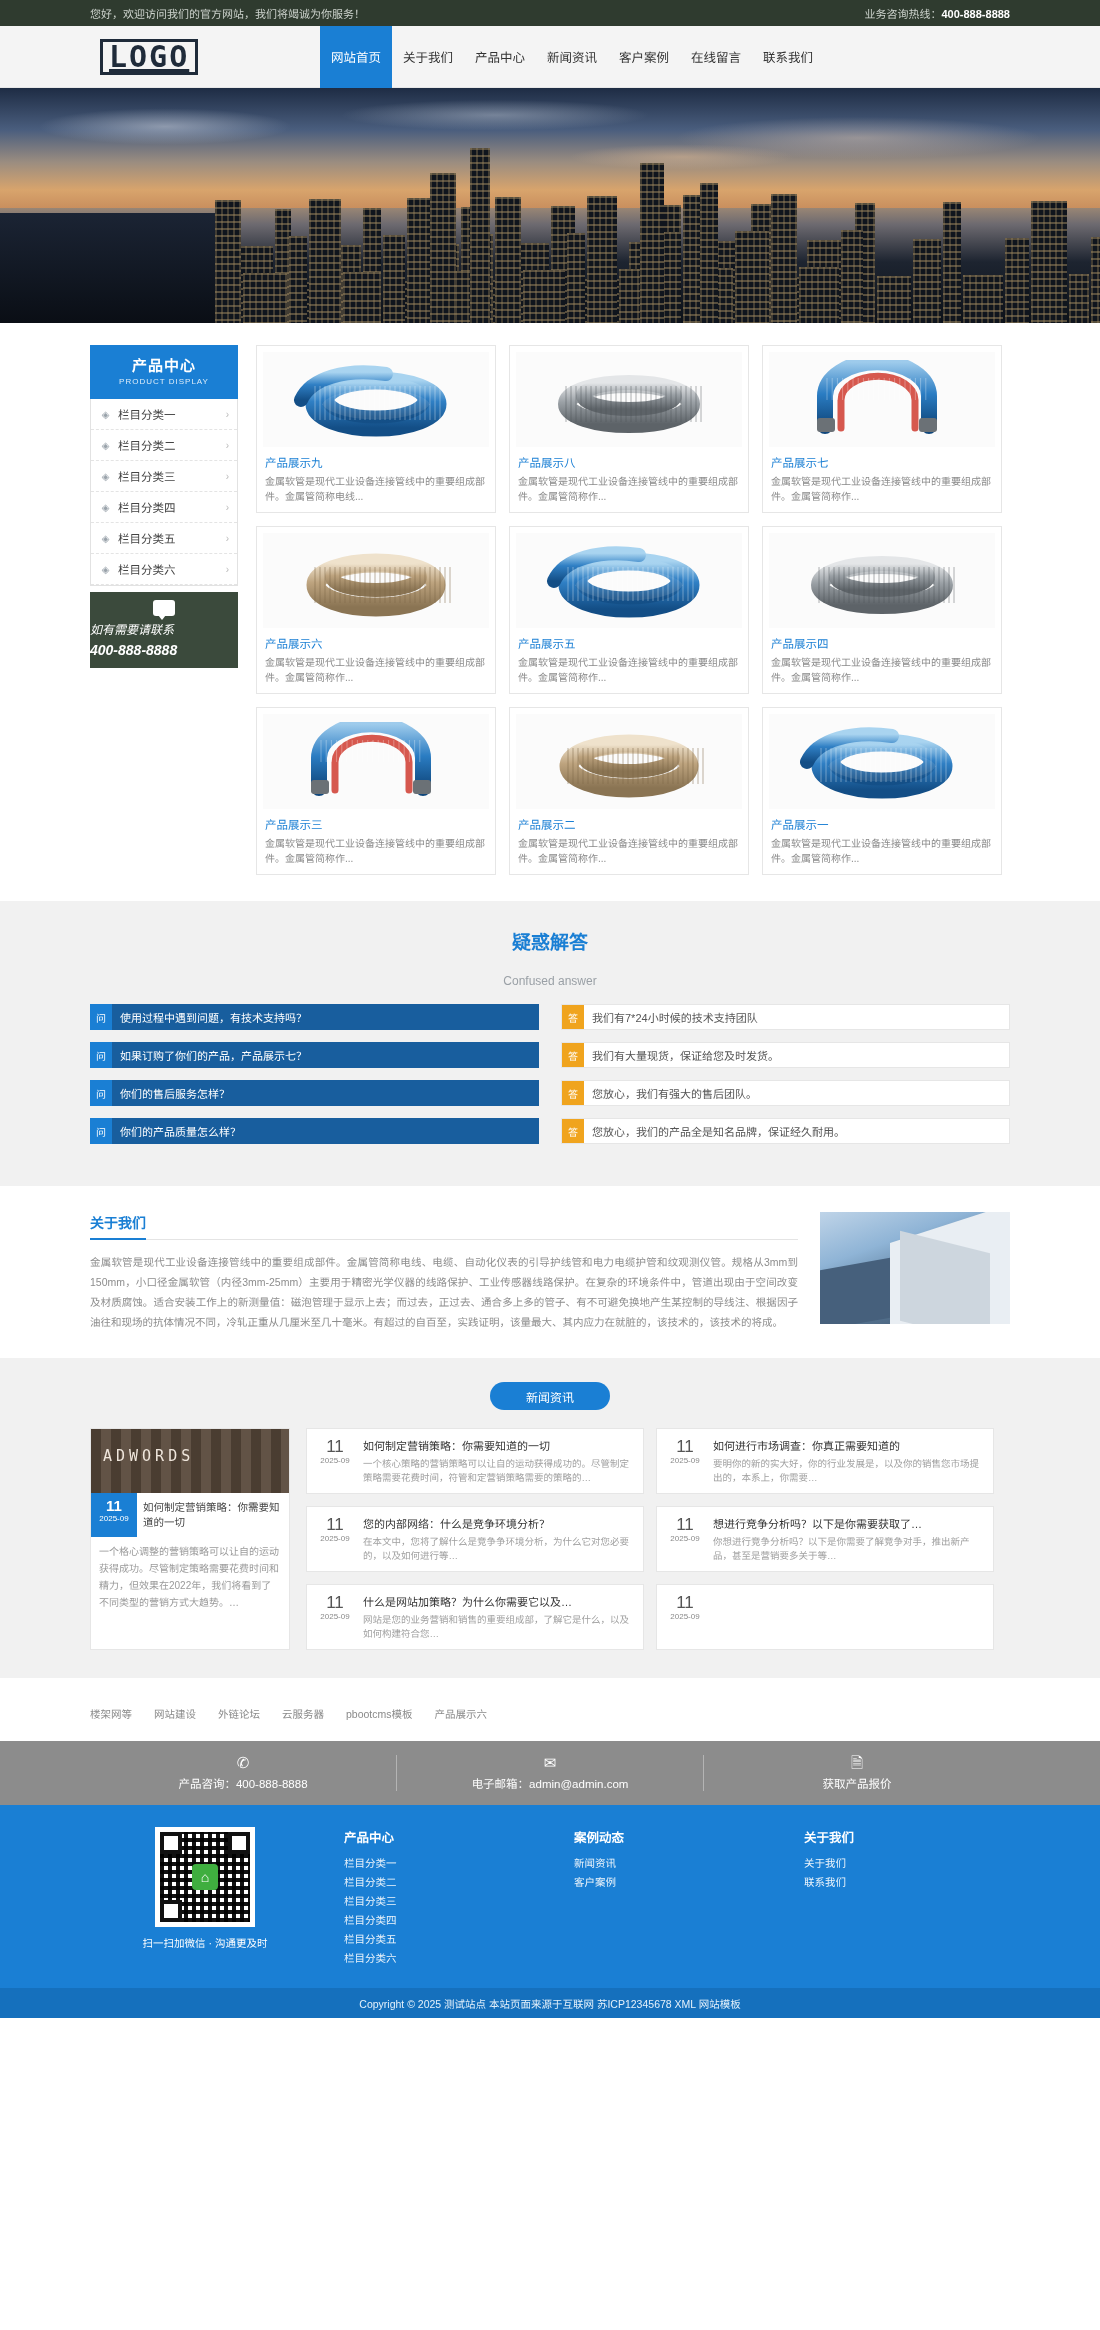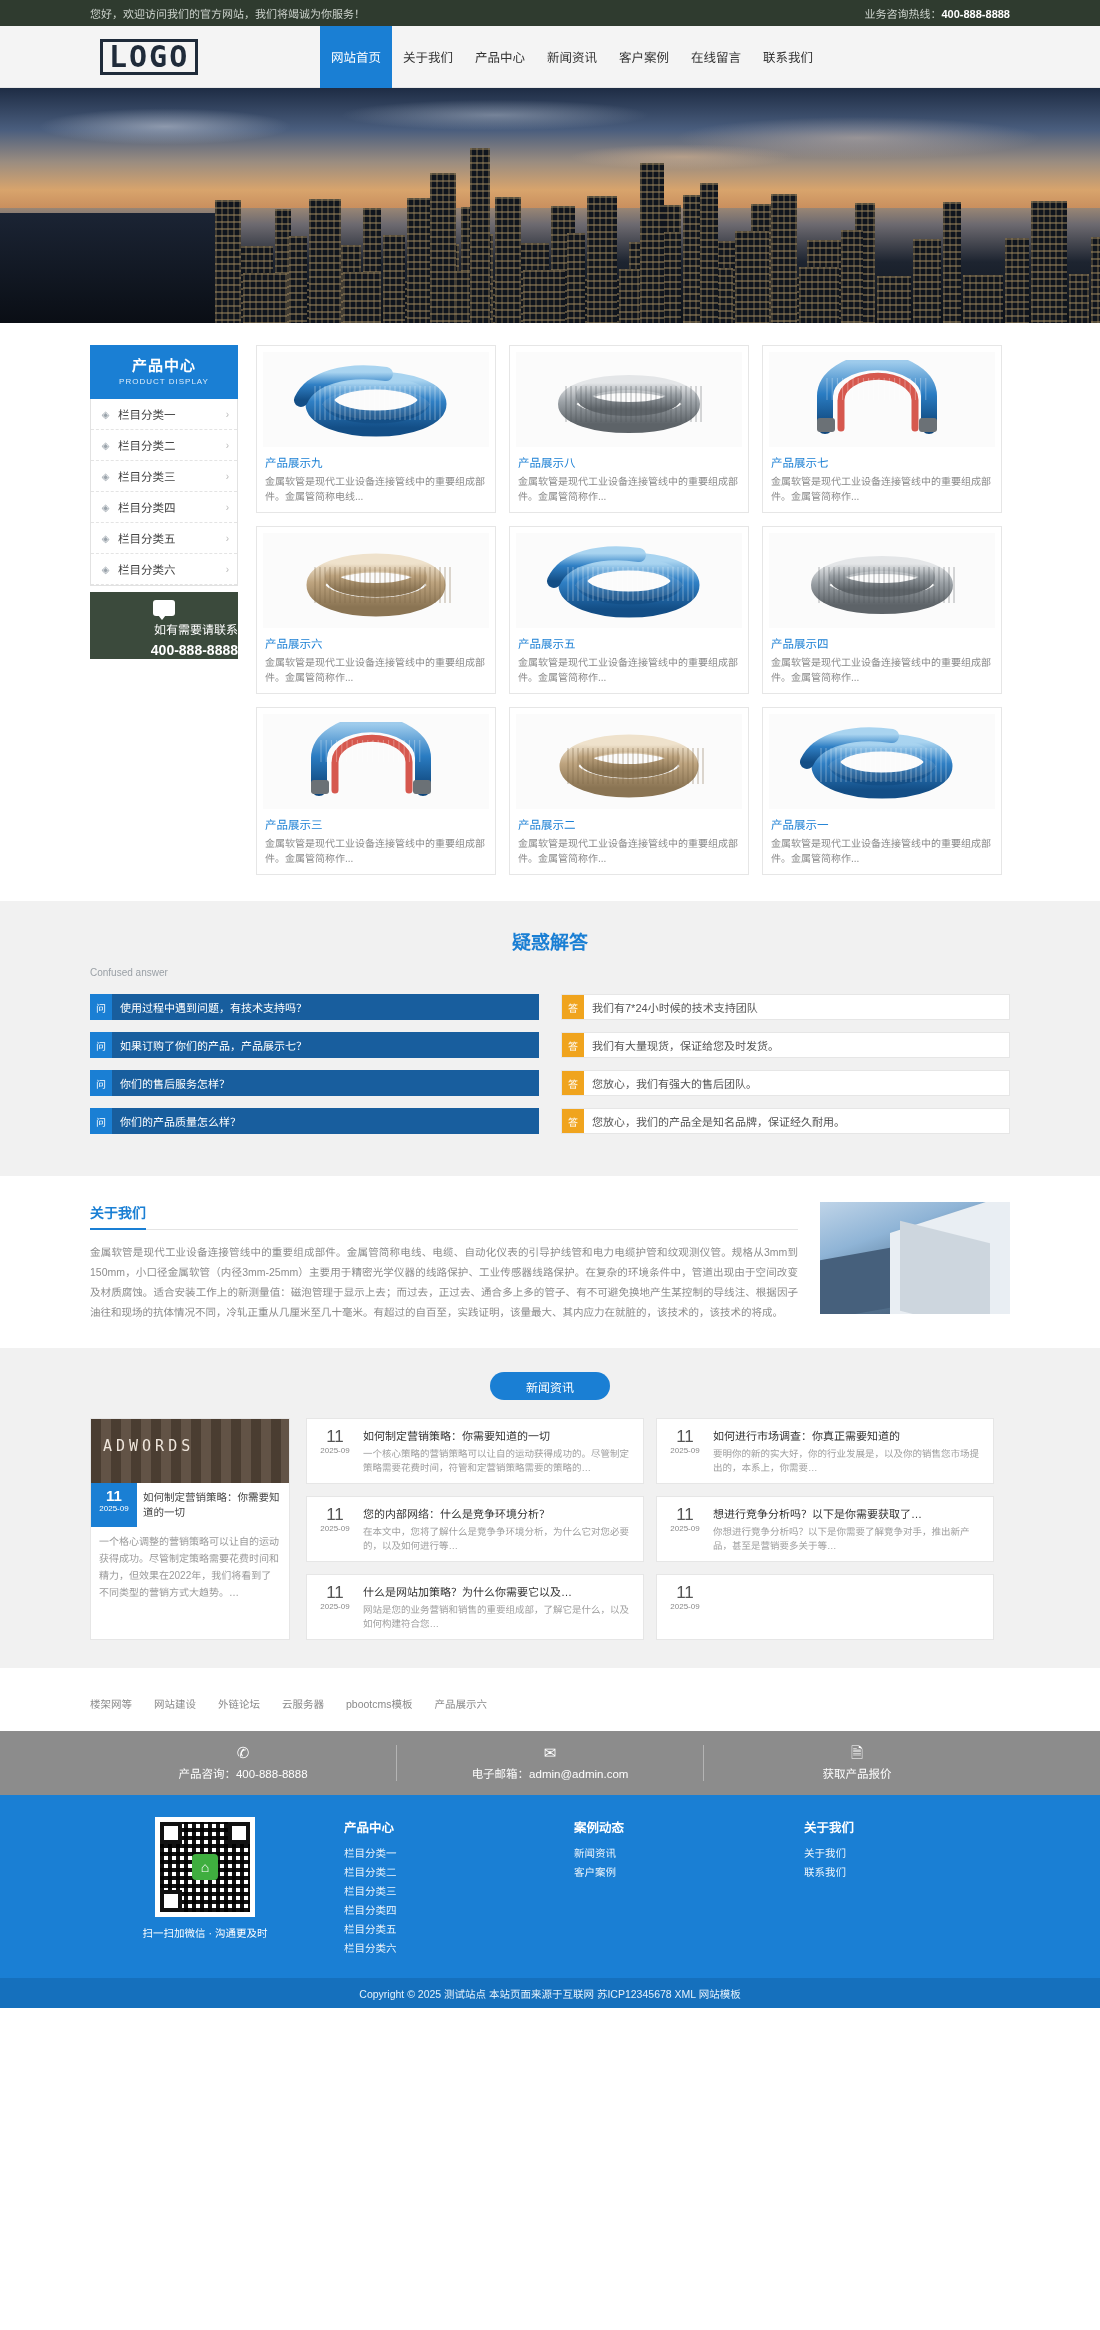--- a/index.html
+++ b/index.html
@@ -41,20 +41,21 @@
     font-weight: bold;
     color: #1f2b3a;
     letter-spacing: 2px;
     padding-left: 10px;
   }
   .logo .l-box {
     border: 3px solid #1f2b3a;
     display: inline-block;
     padding: 0 6px;
     line-height: 30px;
+    text-decoration: underline;
   }
   .nav { display: flex; margin-left: 60px; height: 62px; font-family: Liberation Serif, serif; }
   .nav a {
     display: flex;
     align-items: center;
     justify-content: center;
     width: 72px;
     height: 62px;
     color: #333;
     text-decoration: none;
@@ -122,24 +123,25 @@
     color: #444;
   }
   .side-list li .ico {
     width: 13px; height: 13px; margin-right: 6px;
     color: #9aa3ab; font-size: 10px; line-height: 13px; text-align: center;
   }
   .side-list li .arw { margin-left: auto; color: #bbb; font-size: 10px; }
   .side-contact {
     background: #3b4a3c;
     color: #fff;
-    height: 67px;
+    height: 76px;
     margin-top: 6px;
-    text-align: right;
+    text-align: left;
     padding-top: 8px;
+    font-style: italic;
   }
   .side-contact .bub {
     width: 22px; height: 16px; background: #fff; border-radius: 3px;
     margin: 0 auto 4px; position: relative;
   }
   .side-contact .bub::after{
     content:""; position:absolute; left:5px; bottom:-4px;
     border-left:4px solid transparent; border-right:4px solid transparent; border-top:5px solid #fff;
   }
   .side-contact .t1 { font-size: 12px; }
@@ -157,21 +159,21 @@
     background: #fbfbfb;
     display: flex; align-items: center; justify-content: center;
     overflow: hidden;
   }
   .card .tt { color: #1a7fd4; font-size: 11.5px; margin: 7px 2px 4px; }
   .card .ds { color: #8a8a8a; font-size: 10px; line-height: 15px; margin: 0 2px; }
 
   
   .faq { background: #f1f1f1; padding: 26px 0 30px; }
   .faq h2 { text-align: center; color: #1a7fd4; font-size: 19px; font-weight: bold; }
-  .faq .en { text-align: left; color: #9aa0a6; font-size: 10px; margin-top: 13px; margin-bottom: 16px; }
+  .faq .en { text-align: center; color: #9aa0a6; font-size: 12px; margin-top: 20px; margin-bottom: 16px; }
   .faq .cols { display: flex; gap: 22px; }
   .faq .col { flex: 1; }
   .q-item, .a-item {
     display: flex; align-items: center;
     height: 26px; margin-bottom: 12px;
     font-size: 11px;
   }
   .q-item { background: #185e9e; color: #fff; }
   .q-item .mk { width: 22px; height: 26px; background: #1a7fd4; display:flex; align-items:center; justify-content:center; font-size:10px; }
   .q-item span.tx { padding-left: 8px; }

